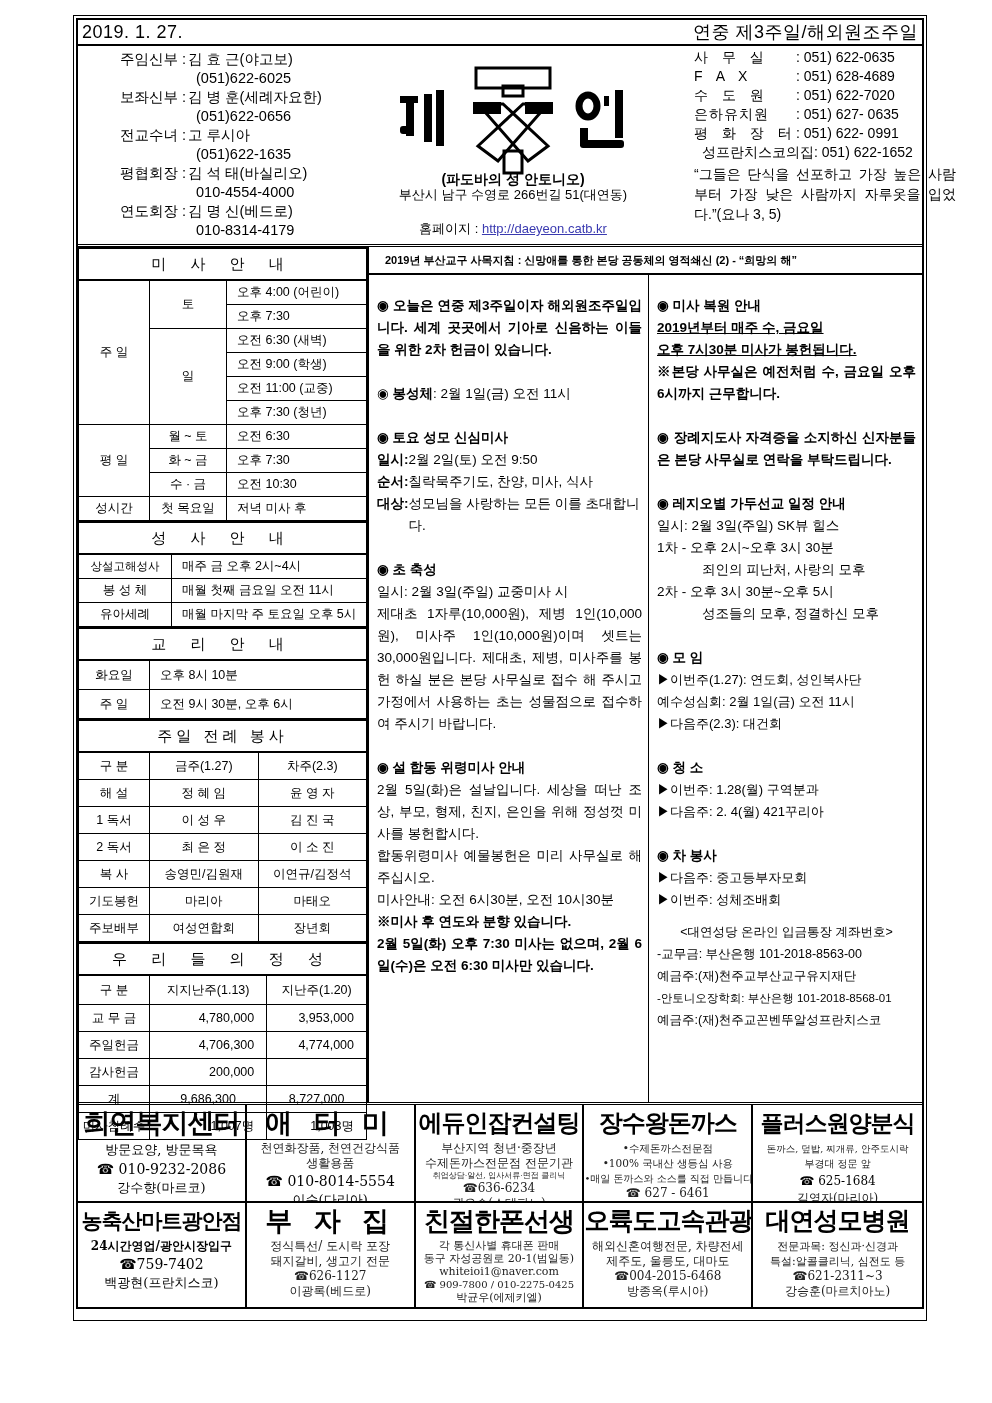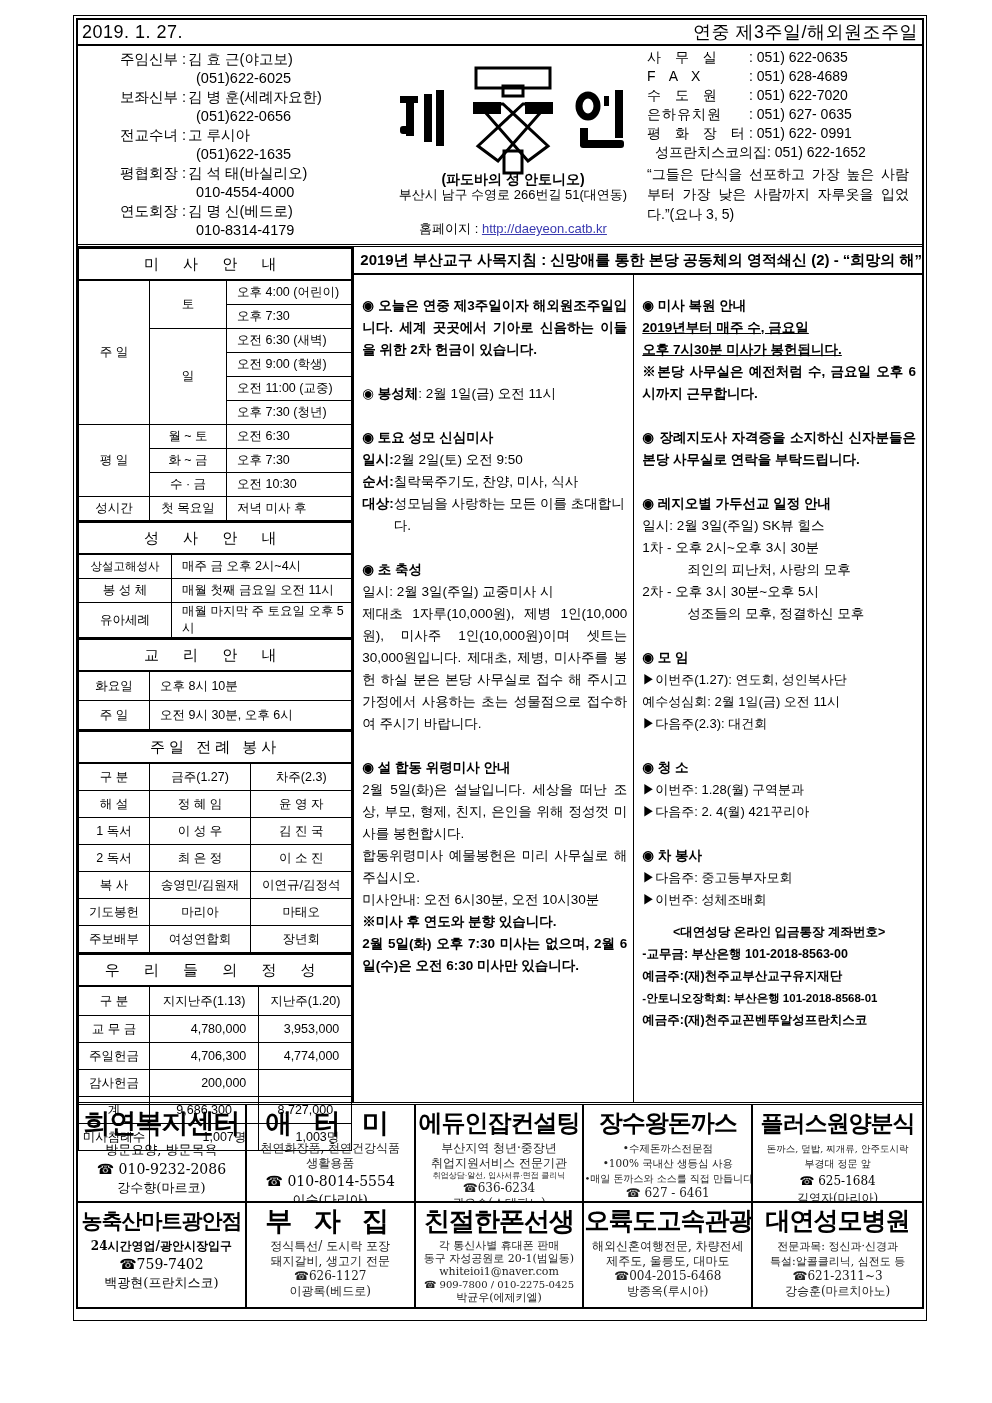--- a/index.html
+++ b/index.html
@@ -14,41 +14,41 @@
   .left-info { position:absolute; left:8px; top:4px; width:290px; font-size:14.5px; line-height:19px; font-family:"Liberation Sans", sans-serif; }
   .left-info .row { display:flex; }
   .left-info .lbl { width:100px; text-align:right; white-space:nowrap; }
   .left-info .val { padding-left:2px; white-space:nowrap; }
   .left-info .sub { padding-left:110px; }
   .logo { position:absolute; left:320px; top:20px; width:230px; height:110px; }
   .logo-caption { position:absolute; left:300px; top:125px; width:270px; text-align:center; font-size:13px; line-height:16px; font-family:"Liberation Sans", sans-serif; }
   .logo-caption .patron { font-size:14px; font-weight:bold; }
   .homepage { position:absolute; left:300px; top:174px; width:270px; text-align:center; font-size:13px; font-family:"Liberation Sans", sans-serif; }
   .homepage a { color:#3a3ab0; text-decoration:underline; }
-  .right-info { position:absolute; left:569px; top:2px; width:262px; font-size:14px; line-height:19px; font-family:"Liberation Sans", sans-serif; }
+  .right-info { position:absolute; left:616px; top:2px; width:262px; font-size:14px; line-height:19px; font-family:"Liberation Sans", sans-serif; }
   .right-info .row { display:flex; white-space:nowrap; }
   .right-info .lbl { width:102px; letter-spacing:5px; text-align:justify; }
   .right-info .quote { margin-top:2px; font-size:14px; line-height:20px; text-align:justify; }
   
   .main { display:flex; border-bottom:3px double #000; height:855px; }
   .leftcol { width:291px; border-right:2px solid #000; box-sizing:border-box; }
   .rightcol { flex:1; display:flex; flex-direction:column; }
-  .headline { height:26px; border-bottom:2px solid #000; font-size:15px; font-weight:bold; display:flex; align-items:center; padding-left:6px; font-family:"Liberation Sans", sans-serif; white-space:nowrap; }
+  .headline { height:26px; border-bottom:2px solid #000; font-size:11px; font-weight:bold; display:flex; align-items:center; padding-left:16px; font-family:"Liberation Sans", sans-serif; white-space:nowrap; }
   .cols2 { flex:1; display:flex; }
   .ncol { width:280px; border-right:1px solid #000; padding:20px 6px 0 8px; box-sizing:border-box; font-size:13.5px; line-height:22px; font-family:"Liberation Sans", sans-serif; }
   .ncol2 { flex:1; padding:20px 6px 0 8px; box-sizing:border-box; font-size:13.5px; line-height:22px; font-family:"Liberation Sans", sans-serif; }
   .sec { margin-bottom:22px; }
   .sec p { margin:0; text-align:justify; }
   .bold { font-weight:bold; }
   .u { text-decoration:underline; }
   .indent { padding-left:45px; }
   .hang { display:flex; }
   .hang .k { white-space:nowrap; font-weight:bold; }
   .bullet { font-size:13px; }
-  .bank { margin-top:6px; font-size:12.5px; line-height:22px; font-weight:bold; }
+  .bank { margin-top:6px; font-size:12.5px; line-height:22px; font-weight:normal; }
   .bank .c { text-align:center; }
   
   table { border-collapse:collapse; width:100%; font-family:"Liberation Sans", sans-serif; font-size:12.5px; }
   td { border:1px solid #000; text-align:center; height:23px; padding:0; }
   .secthead td { font-size:15px; letter-spacing:10px; height:30px; border-top:2px solid #000; border-bottom:2px solid #000; }
   .num { text-align:right; padding-right:12px; }
   .lt { text-align:left; padding-left:10px; }
   
   .ads { display:grid; grid-template-columns:repeat(5, 1fr); }
   .ad { border-right:2px solid #000; border-bottom:2px solid #000; height:96px; text-align:center; overflow:hidden; font-family:"DejaVu Serif", serif; }
@@ -424,21 +424,21 @@
     <div class="ad">
       <div class="nm" style="letter-spacing:6px">애 터 미</div>
       <div class="ln">천연화장품, 천연건강식품</div>
       <div class="ln">생활용품</div>
       <div class="ph">☎ 010-8014-5554</div>
       <div class="ow">이순(다리아)</div>
     </div>
     <div class="ad">
       <div class="nm" style="font-size:24px">에듀인잡컨설팅</div>
       <div class="ln">부산지역 청년·중장년</div>
-      <div class="ln">취업지원서비스 전문기관</div>
+      <div class="ln">수제돈까스전문점 전문기관</div>
       <div class="ln" style="font-size:8px;line-height:10px">취업상담·알선, 입사서류·면접 클리닉</div>
       <div class="ln">☎636-6234</div>
       <div class="ln">권오승(스테파노)</div>
     </div>
     <div class="ad">
       <div class="nm" style="font-size:24px">장수왕돈까스</div>
       <div class="ln" style="font-size:10.5px">•수제돈까스전문점</div>
       <div class="ln" style="font-size:10.5px">•100% 국내산 생등심 사용</div>
       <div class="ln" style="font-size:10px">•매일 돈까스와 소스를 직접 만듭니다</div>
       <div class="ln">☎ 627 - 6461</div>

